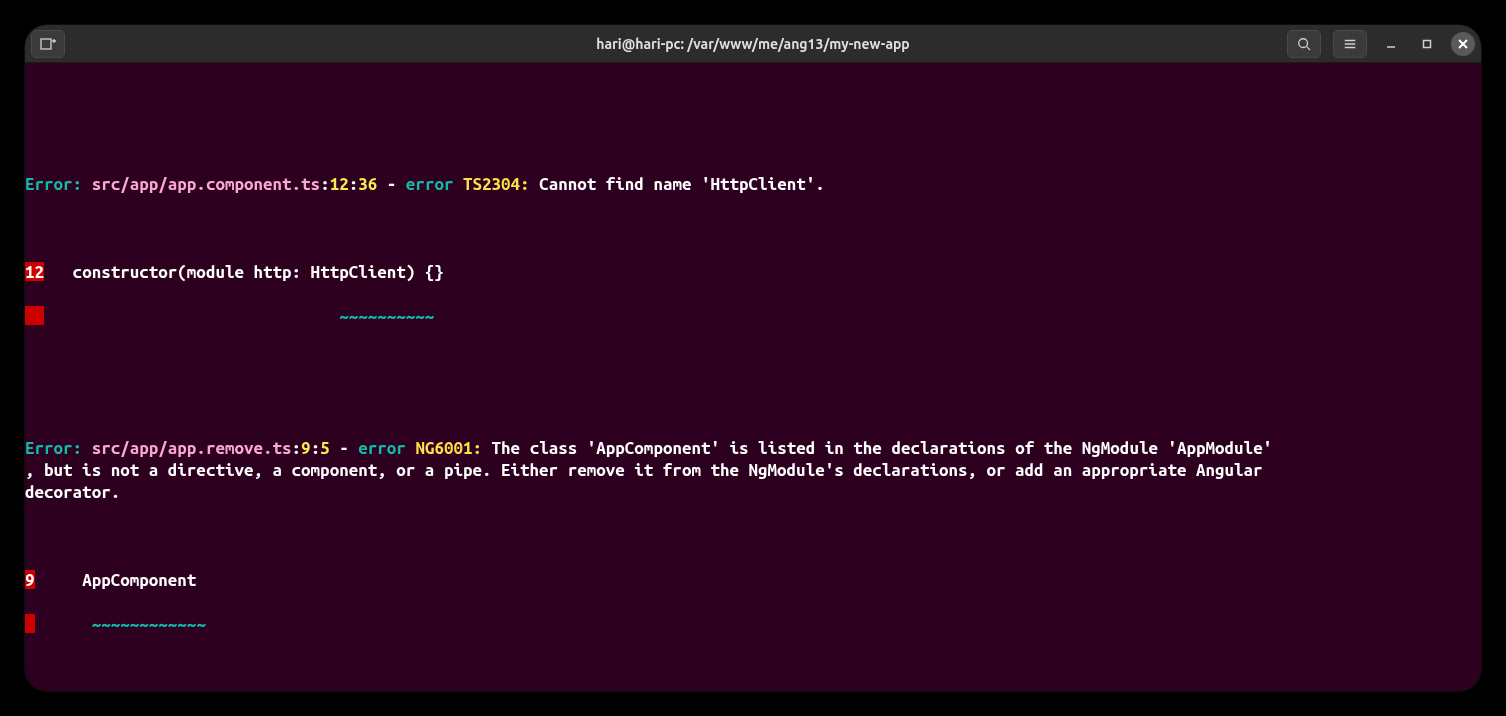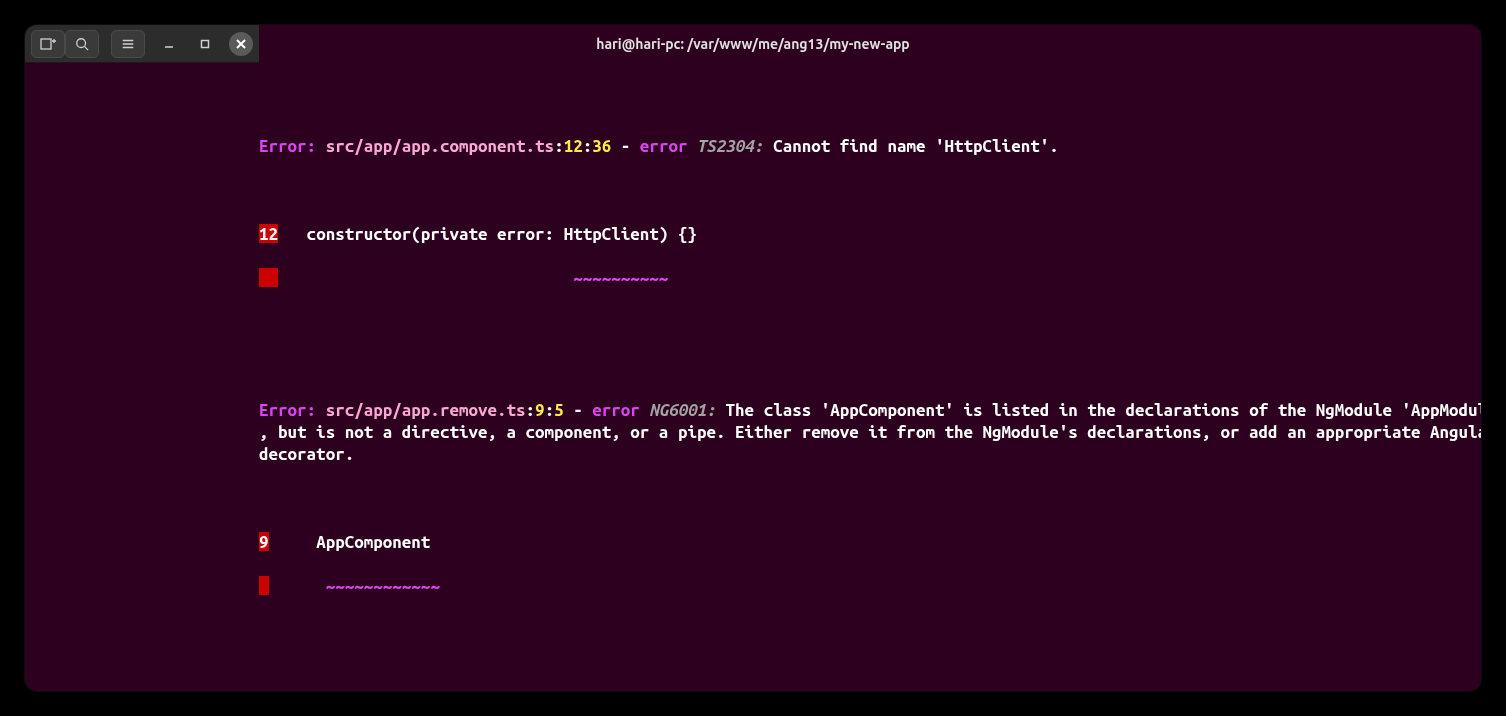--- a/index.html
+++ b/index.html
@@ -13,24 +13,24 @@
       width: 1506px;
       height: 716px;
       display: flex;
       align-items: center;
       justify-content: center;
     }
     .terminal-window {
       width: 1456px;
       height: 666px;
       background: #2c001e;
-      border-radius: 12px;
+      border-radius: 22px;
       overflow: hidden;
       display: flex;
-      flex-direction: row;
+      flex-direction: column;
       box-shadow: 0 0 0 1px rgba(255,255,255,0.05);
     }
     .titlebar {
       height: 38px;
       background: #2c2c2c;
       display: flex;
       align-items: center;
       justify-content: space-between;
       padding: 0 6px;
       border-bottom: 1px solid #1a1a1a;
@@ -113,24 +113,24 @@
       flex: 1;
       padding: 0;
       font-size: 17px;
       line-height: 22px;
       color: #ffffff;
       overflow: hidden;
       font-weight: bold;
       white-space: pre;
       font-family: 'Ubuntu Mono', 'DejaVu Sans Mono', monospace;
     }
-    .c-red { color: #d946ef; margin-top: 11px; }
+    .c-red { color: #14b8a6; margin-top: 11px; }
     .c-blue { color: #f9a8d4; }
     .c-yellow { color: #fce94f; }
-    .c-gray { color: #a3a3a3; font-style: italic; }
+    .c-gray { color: #fde047; }
     .bg-red { background: #cc0000; color: #ffffff; }
   </style>
 </head>
 <body>
 
 <div class="terminal-window">
   <div class="titlebar">
     <div class="titlebar-left">
       <div class="new-tab-btn">
         <svg viewBox="0 0 16 16">
@@ -176,21 +176,21 @@
 
   <div class="terminal-content">
 <span>
 </span>
 <span>
 </span>
 <span><span class="c-red">Error: </span><span class="c-blue">src/app/app.component.ts</span><span>:</span><span class="c-yellow">12</span><span>:</span><span class="c-yellow">36</span><span> - </span><span class="c-red">error</span><span class="c-gray"> TS2304: </span><span>Cannot find name 'HttpClient'.</span>
 </span>
 <span>
 </span>
-<span><span class="bg-red">12</span><span>   constructor(private error: HttpClient) {}</span>
+<span><span class="bg-red">12</span><span>   constructor(module http: HttpClient) {}</span>
 </span>
 <span><span class="bg-red">  </span><span>                               </span><span class="c-red">~~~~~~~~~~</span>
 </span>
 <span>
 </span>
 <span>
 </span>
 <span><span class="c-red">Error: </span><span class="c-blue">src/app/app.remove.ts</span><span>:</span><span class="c-yellow">9</span><span>:</span><span class="c-yellow">5</span><span> - </span><span class="c-red">error</span><span class="c-gray"> NG6001: </span><span>The class 'AppComponent' is listed in the declarations of the NgModule 'AppModule'
 , but is not a directive, a component, or a pipe. Either remove it from the NgModule's declarations, or add an appropriate Angular 
 decorator.</span>

